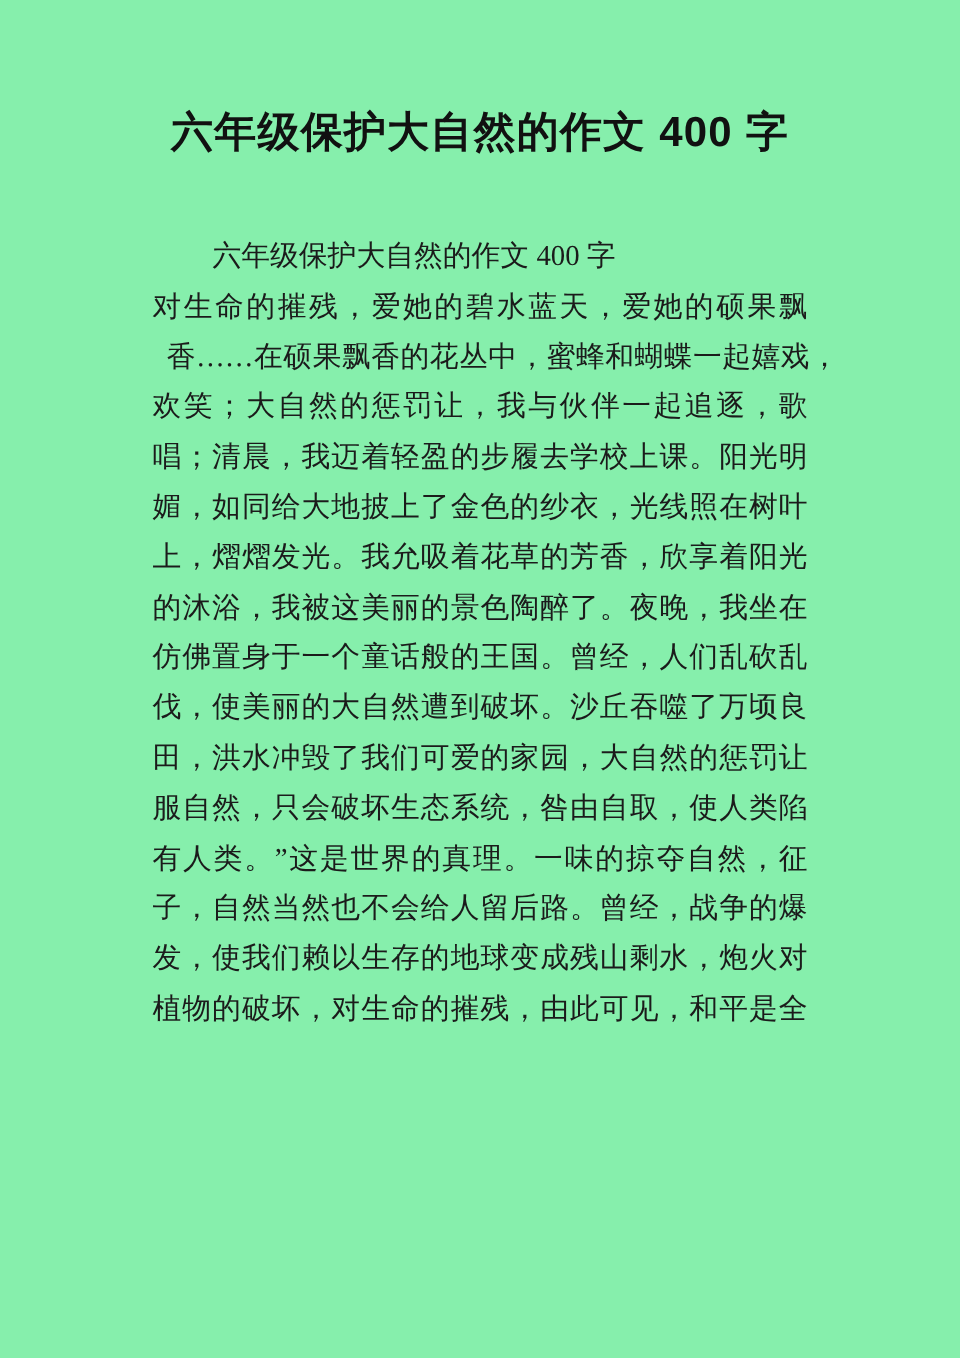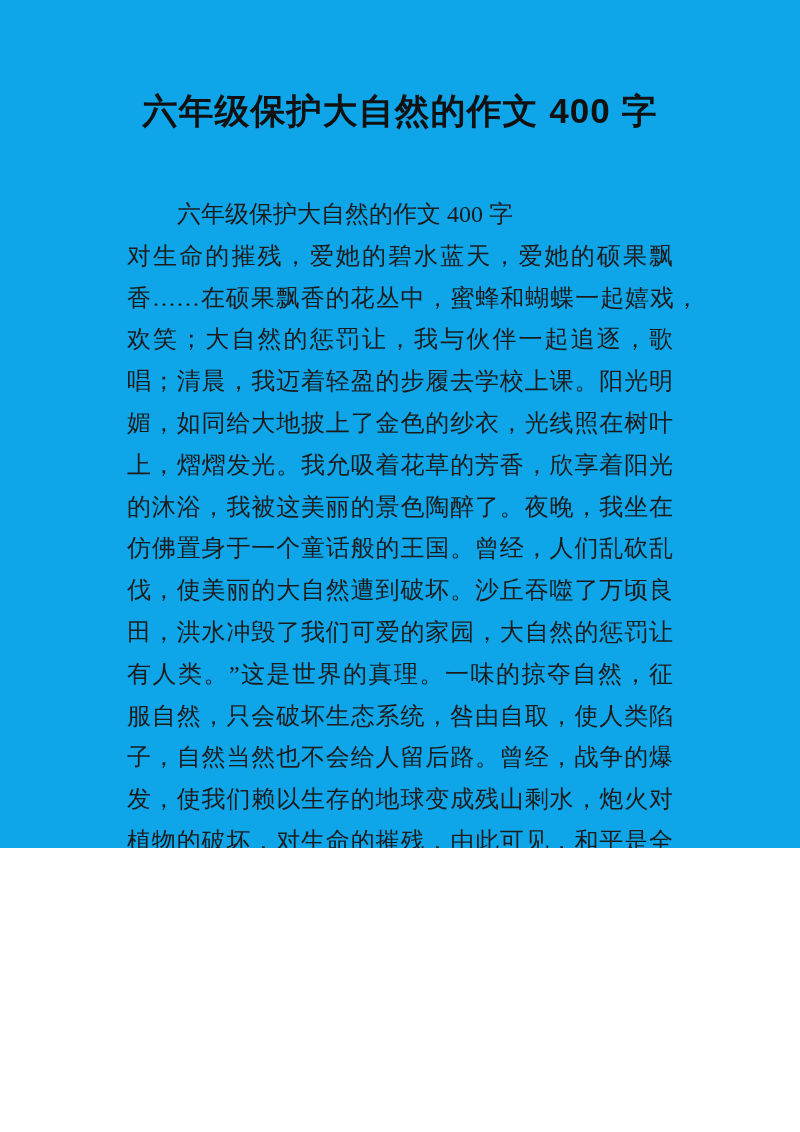--- a/index.html
+++ b/index.html
@@ -3,22 +3,22 @@
 <meta charset="utf-8">
 <style>
   html, body {
     margin: 0;
     padding: 0;
     background: #ffffff;
   }
   .page {
     position: relative;
     width: 800px;
-    height: 848px;
-    background: #0ea5e9;
+    height: 1132px;
+    background: #86efac;
     overflow: hidden;
   }
   .title {
     margin: 0;
     padding-top: 90px;
     text-align: center;
     font-family: "Liberation Sans", "DejaVu Sans", sans-serif;
     font-weight: bold;
     font-size: 35px;
     line-height: 42px;
@@ -45,39 +45,40 @@
     text-align-last: left;
     text-indent: 50px;
   }
   
   .line.indent {
     text-indent: 50px;
   }
   
   .line.hang {
     margin-right: -26px;
+    margin-left: 12px;
   }
 </style>
 </head>
 <body>
 
 <div class="page">
   <h1 class="title">六年级保护大自然的作文 400 字</h1>
 
   <div class="content">
     <div class="line start">六年级保护大自然的作文 400 字</div>
     <div class="line">对生命的摧残，爱她的碧水蓝天，爱她的硕果飘</div>
     <div class="line hang">香……在硕果飘香的花丛中，蜜蜂和蝴蝶一起嬉戏，</div>
     <div class="line">欢笑；大自然的惩罚让，我与伙伴一起追逐，歌</div>
     <div class="line">唱；清晨，我迈着轻盈的步履去学校上课。阳光明</div>
     <div class="line">媚，如同给大地披上了金色的纱衣，光线照在树叶</div>
     <div class="line">上，熠熠发光。我允吸着花草的芳香，欣享着阳光</div>
     <div class="line">的沐浴，我被这美丽的景色陶醉了。夜晚，我坐在</div>
     <div class="line">仿佛置身于一个童话般的王国。曾经，人们乱砍乱</div>
     <div class="line">伐，使美丽的大自然遭到破坏。沙丘吞噬了万顷良</div>
     <div class="line">田，洪水冲毁了我们可爱的家园，大自然的惩罚让</div>
+    <div class="line">服自然，只会破坏生态系统，咎由自取，使人类陷</div>
     <div class="line">有人类。”这是世界的真理。一味的掠夺自然，征</div>
-    <div class="line">服自然，只会破坏生态系统，咎由自取，使人类陷</div>
     <div class="line">子，自然当然也不会给人留后路。曾经，战争的爆</div>
     <div class="line">发，使我们赖以生存的地球变成残山剩水，炮火对</div>
     <div class="line">植物的破坏，对生命的摧残，由此可见，和平是全</div>
   </div>
 </div>
 
 </body></html>

